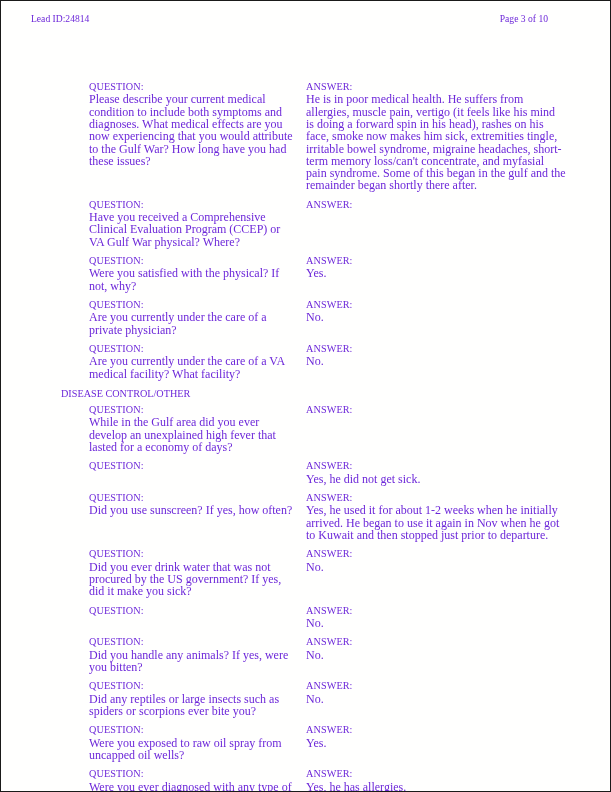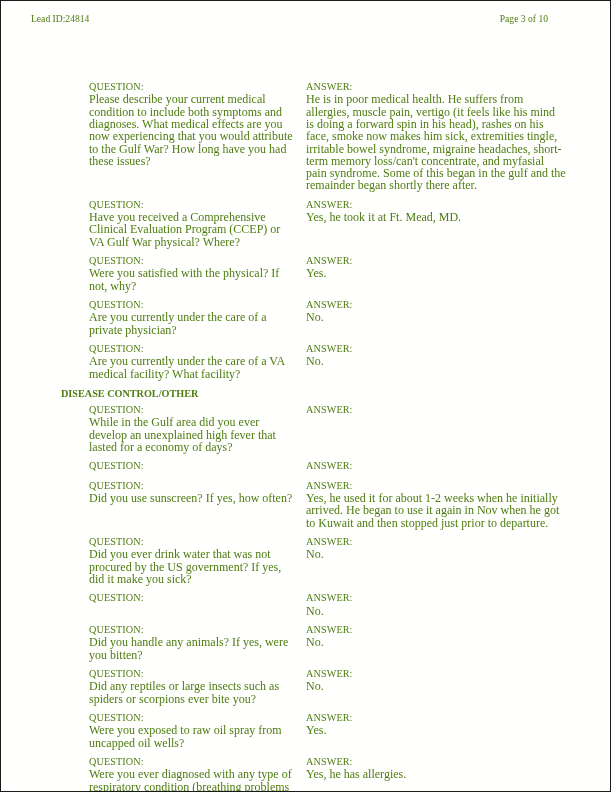--- a/index.html
+++ b/index.html
@@ -3,21 +3,21 @@
 <meta charset="utf-8">
 <style>
   html, body { margin: 0; padding: 0; background: #ffffff; }
   .page {
     width: 611px;
     height: 792px;
     box-sizing: border-box;
     background: #fffffe;
     border: 1px solid #1a1a1a;
     font-family: "Liberation Serif", serif;
-    color: #4d7c0f;
+    color: #6d28d9;
     position: relative;
     overflow: hidden;
   }
   .page-header {
     display: flex;
     justify-content: space-between;
     padding: 12px 62px 0 30px;
     font-size: 9.6px;
     line-height: 12px;
   }
@@ -36,21 +36,21 @@
     font-weight: normal;
     font-size: 10.2px;
     line-height: 12.4px;
     letter-spacing: 0.1px;
   }
   .text {
     font-size: 12px;
     line-height: 12.3px;
   }
   .section-heading {
-    font-weight: bold;
+    font-weight: normal;
     font-size: 10.2px;
     line-height: 13px;
     margin: 1px 0 4px -28px;
   }
 </style>
 </head>
 <body>
 
 <div class="page">
 
@@ -72,21 +72,20 @@
       </div>
     </div>
 
     <div class="qa-row">
       <div class="cell">
         <div class="label">QUESTION:</div>
         <div class="text">Have you received a Comprehensive Clinical Evaluation Program (CCEP) or VA Gulf War physical?  Where?</div>
       </div>
       <div class="cell">
         <div class="label">ANSWER:</div>
-        <div class="text">Yes, he took it at Ft. Mead, MD.</div>
       </div>
     </div>
 
     <div class="qa-row">
       <div class="cell">
         <div class="label">QUESTION:</div>
         <div class="text">Were you satisfied with the physical?  If not, why?</div>
       </div>
       <div class="cell">
         <div class="label">ANSWER:</div>
@@ -128,20 +127,21 @@
         <div class="text"></div>
       </div>
     </div>
 
     <div class="qa-row">
       <div class="cell">
         <div class="label">QUESTION:</div>
       </div>
       <div class="cell">
         <div class="label">ANSWER:</div>
+        <div class="text">Yes, he did not get sick.</div>
       </div>
     </div>
 
     <div class="qa-row">
       <div class="cell">
         <div class="label">QUESTION:</div>
         <div class="text">Did you use sunscreen?  If yes, how often?</div>
       </div>
       <div class="cell">
         <div class="label">ANSWER:</div>

